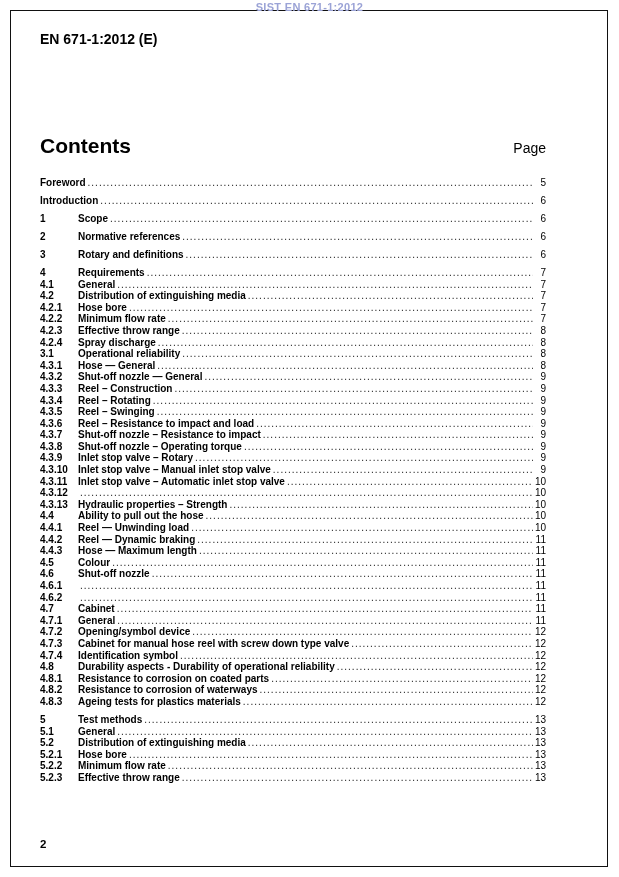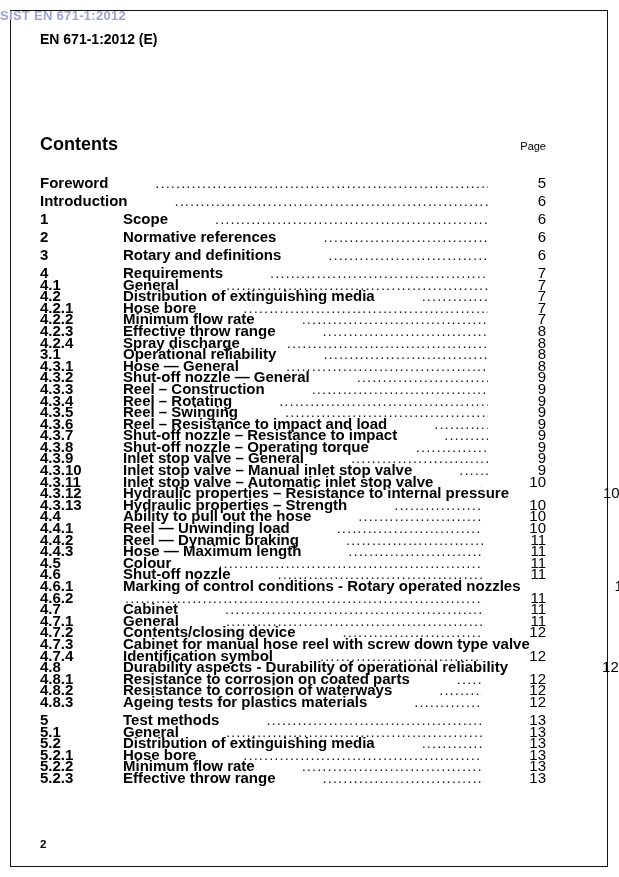--- a/index.html
+++ b/index.html
@@ -10,25 +10,25 @@
   }
   .page {
     position: relative;
     width: 619px;
     height: 877px;
     background: #ffffff;
     overflow: hidden;
   }
   .watermark {
     position: absolute;
-    top: 8px;
+    top: 1px;
     left: 0;
     width: 100%;
-    text-align: left;
-    font-size: 13px;
+    text-align: center;
+    font-size: 11px;
     font-weight: bold;
     letter-spacing: 0.3px;
     color: #9ba3d6;
     z-index: 2;
   }
   .border-box {
     position: absolute;
     left: 10px;
     top: 10px;
     right: 11px;
@@ -45,40 +45,39 @@
   .contents-row {
     position: absolute;
     left: 40px;
     top: 134px;
     width: 506px;
     display: flex;
     justify-content: space-between;
     align-items: baseline;
   }
   .contents-title {
-    font-size: 18px;
+    font-size: 21px;
     font-weight: bold;
   }
   .page-col-label {
-    font-size: 11px;
+    font-size: 14px;
     font-weight: normal;
   }
   .toc-wrap {
     position: absolute;
     left: 40px;
     top: 170px;
     width: 506px;
   }
   .toc-row {
     display: flex;
     align-items: baseline;
-    font-size: 15px;
+    font-size: 10px;
     line-height: 11.6px;
     white-space: nowrap;
-    gap: 45px;
   }
   .toc-row.gap { margin-top: 6.5px; }
   .toc-num {
     display: inline-block;
     width: 38px;
     flex: 0 0 38px;
     font-weight: bold;
   }
   .toc-title {
     font-weight: bold;
@@ -267,42 +266,41 @@
 
   <div class="toc-row">
     <span class="toc-num">4.3.8</span>
     <span class="toc-title">Shut-off nozzle – Operating torque</span>
     <span class="toc-leader"></span>
     <span class="toc-page">9</span>
   </div>
 
   <div class="toc-row">
     <span class="toc-num">4.3.9</span>
-    <span class="toc-title">Inlet stop valve – General</span>
+    <span class="toc-title">Inlet stop valve – Rotary</span>
     <span class="toc-leader"></span>
     <span class="toc-page">9</span>
   </div>
 
   <div class="toc-row">
     <span class="toc-num">4.3.10</span>
     <span class="toc-title">Inlet stop valve – Manual inlet stop valve</span>
     <span class="toc-leader"></span>
     <span class="toc-page">9</span>
   </div>
 
   <div class="toc-row">
     <span class="toc-num">4.3.11</span>
     <span class="toc-title">Inlet stop valve – Automatic inlet stop valve</span>
     <span class="toc-leader"></span>
     <span class="toc-page">10</span>
   </div>
 
   <div class="toc-row">
     <span class="toc-num">4.3.12</span>
-    <span class="toc-title">Hydraulic properties – Resistance to internal pressure</span>
     <span class="toc-leader"></span>
     <span class="toc-page">10</span>
   </div>
 
   <div class="toc-row">
     <span class="toc-num">4.3.13</span>
     <span class="toc-title">Hydraulic properties – Strength</span>
     <span class="toc-leader"></span>
     <span class="toc-page">10</span>
   </div>
@@ -344,21 +342,20 @@
 
   <div class="toc-row">
     <span class="toc-num">4.6</span>
     <span class="toc-title">Shut-off nozzle</span>
     <span class="toc-leader"></span>
     <span class="toc-page">11</span>
   </div>
 
   <div class="toc-row">
     <span class="toc-num">4.6.1</span>
-    <span class="toc-title">Marking of control conditions - Rotary operated nozzles</span>
     <span class="toc-leader"></span>
     <span class="toc-page">11</span>
   </div>
 
   <div class="toc-row">
     <span class="toc-num">4.6.2</span>
     <span class="toc-leader"></span>
     <span class="toc-page">11</span>
   </div>
 
@@ -371,21 +368,21 @@
 
   <div class="toc-row">
     <span class="toc-num">4.7.1</span>
     <span class="toc-title">General</span>
     <span class="toc-leader"></span>
     <span class="toc-page">11</span>
   </div>
 
   <div class="toc-row">
     <span class="toc-num">4.7.2</span>
-    <span class="toc-title">Contents/closing device</span>
+    <span class="toc-title">Opening/symbol device</span>
     <span class="toc-leader"></span>
     <span class="toc-page">12</span>
   </div>
 
   <div class="toc-row">
     <span class="toc-num">4.7.3</span>
     <span class="toc-title">Cabinet for manual hose reel with screw down type valve</span>
     <span class="toc-leader"></span>
     <span class="toc-page">12</span>
   </div>

